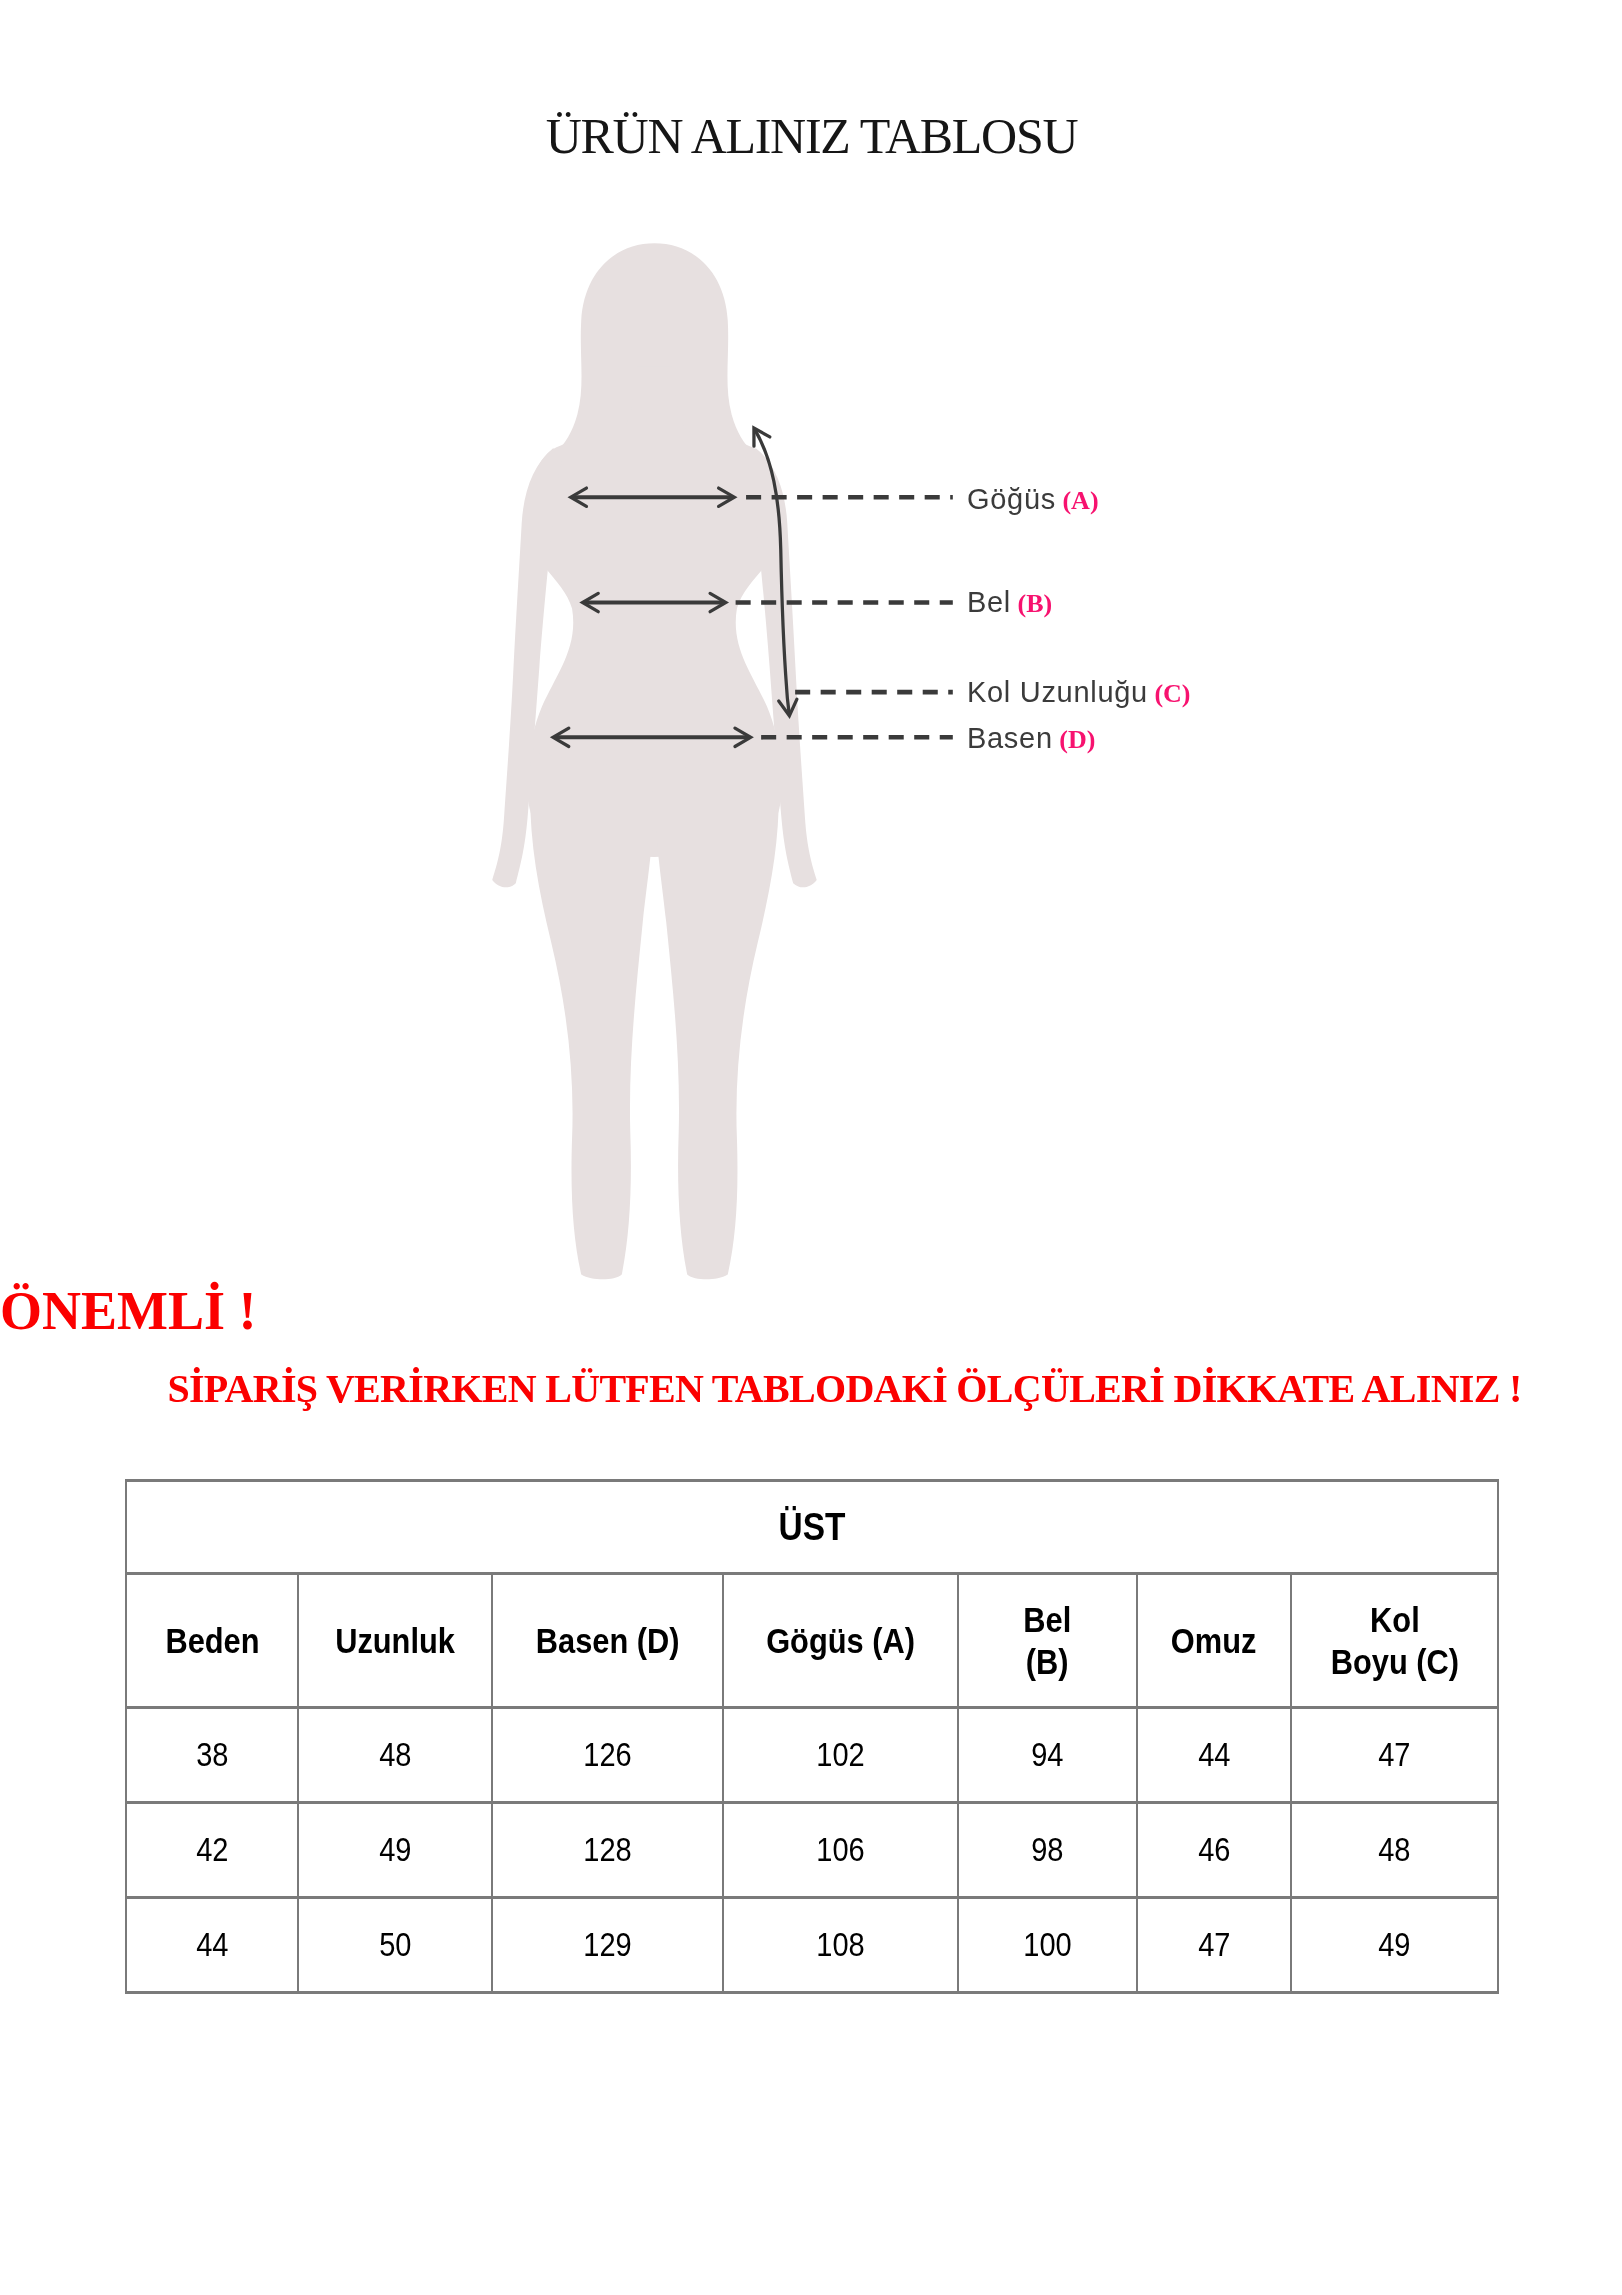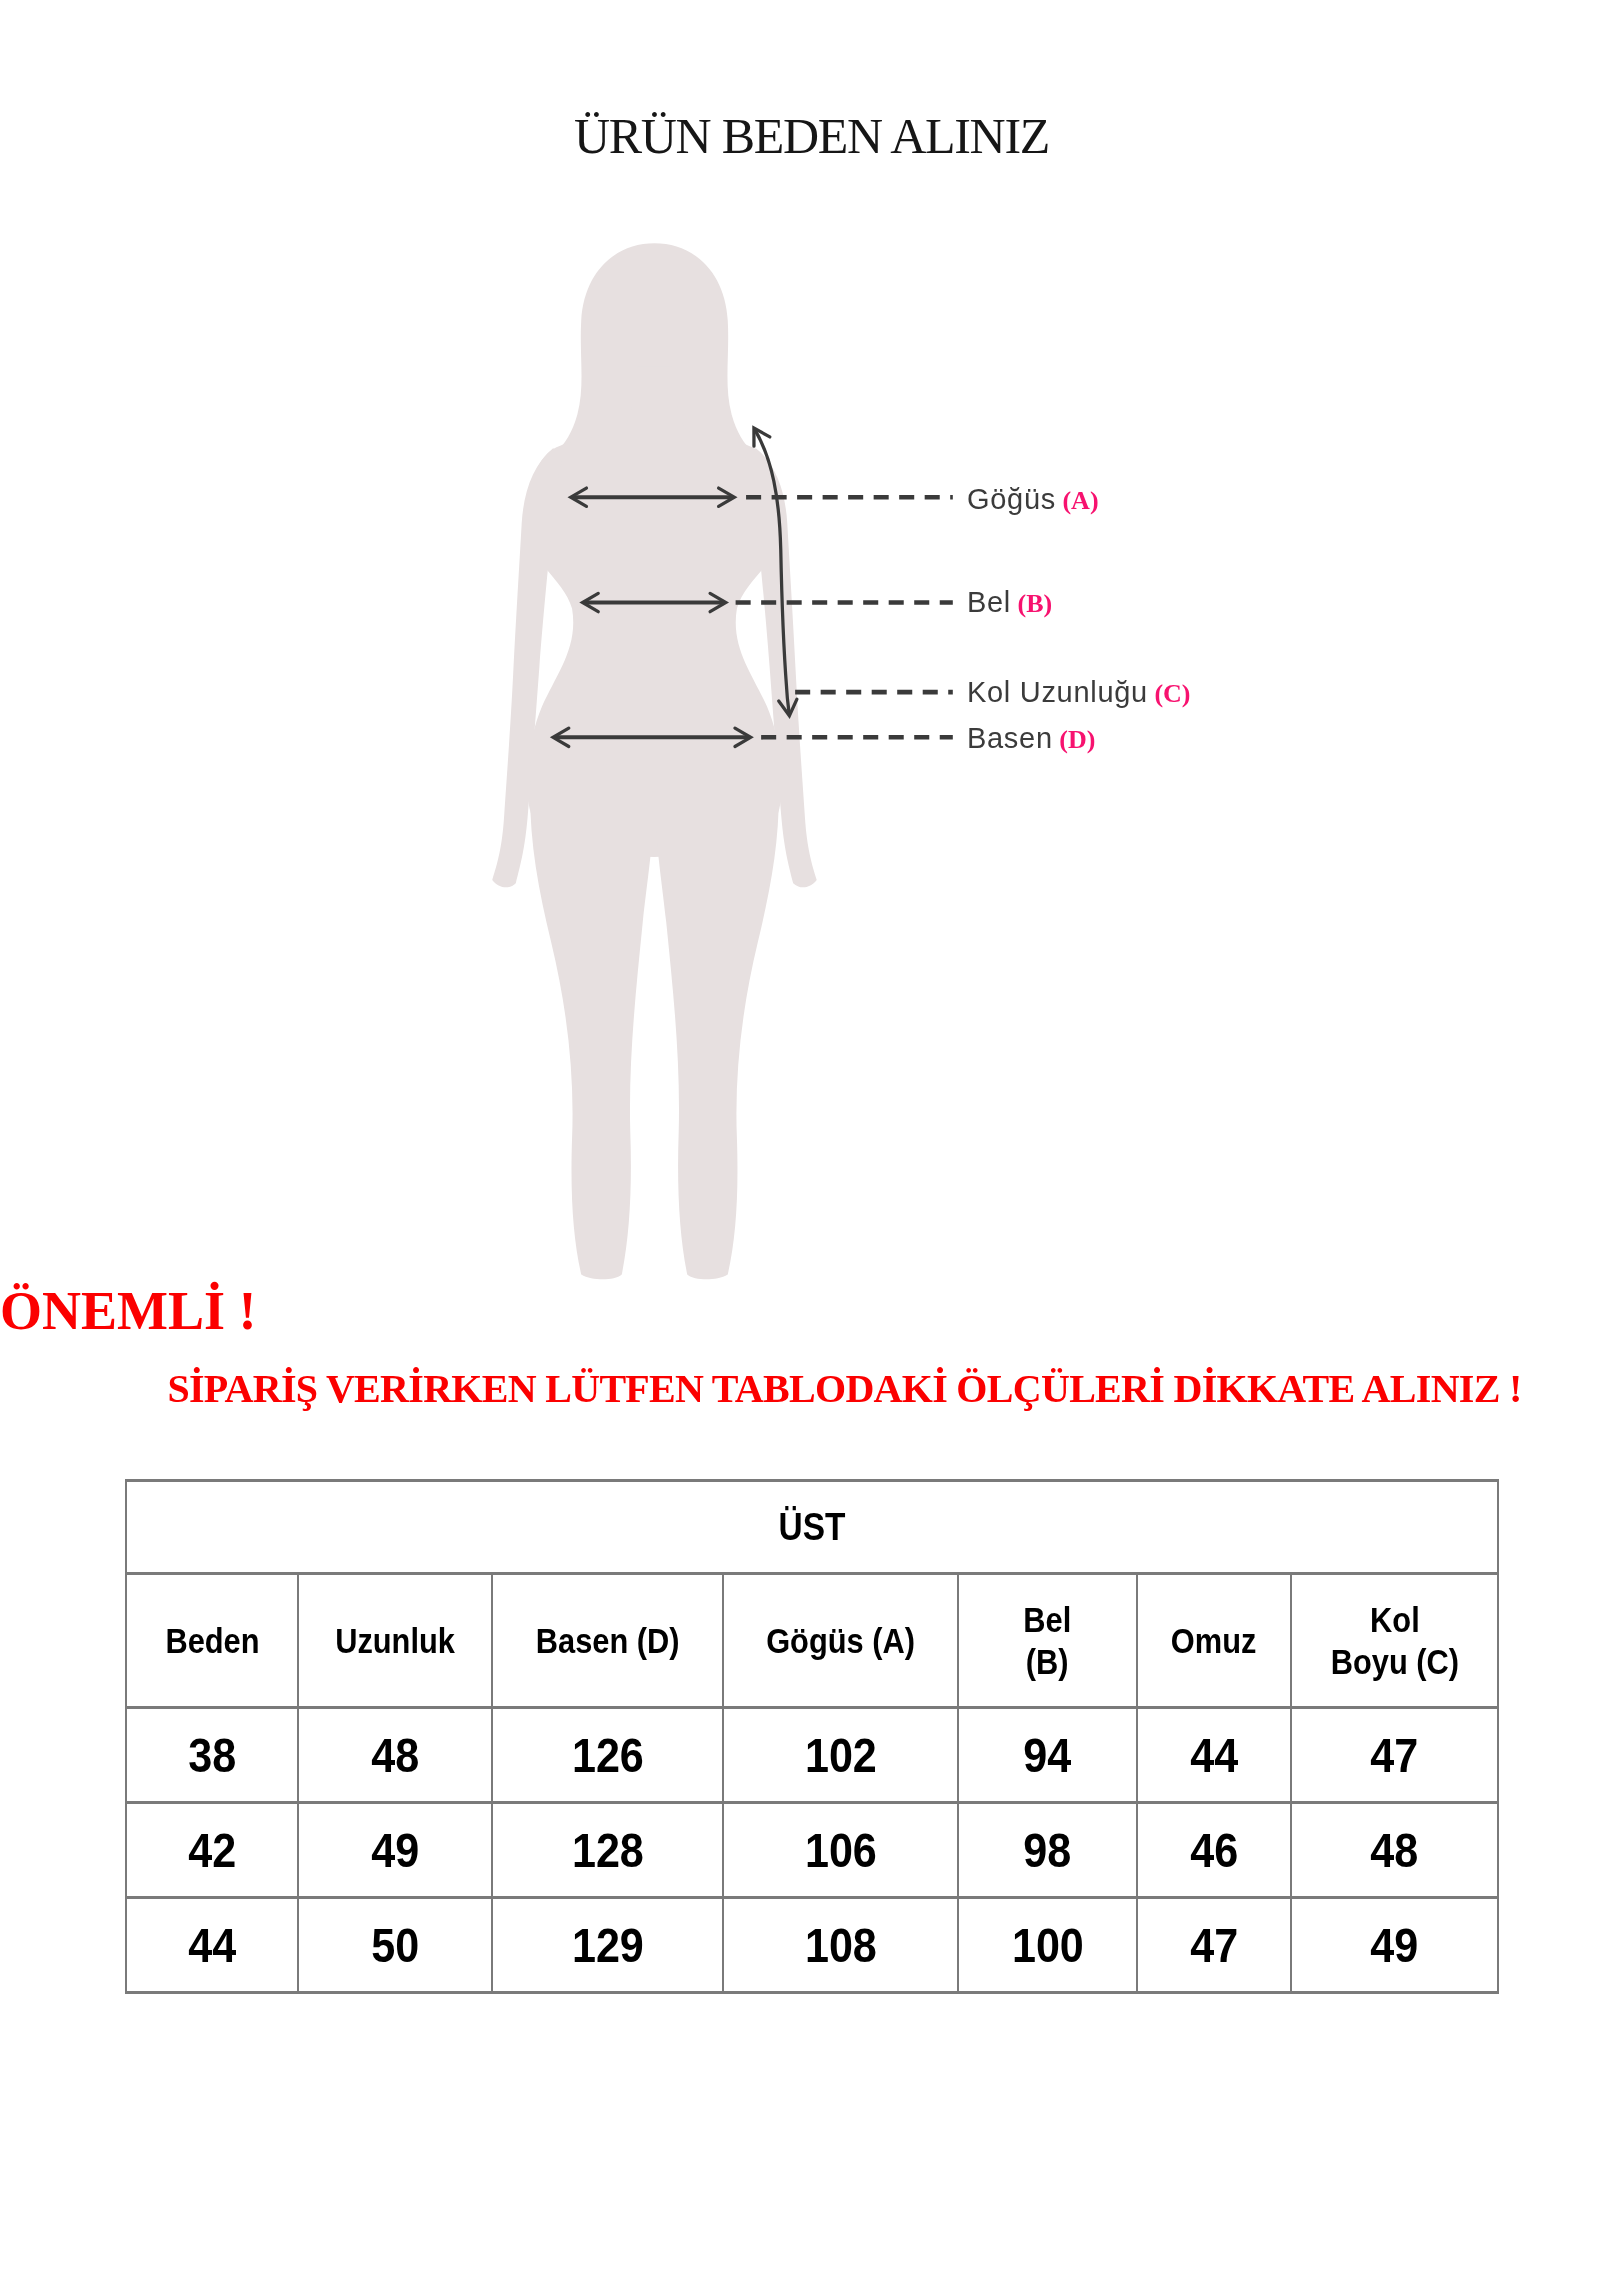--- a/index.html
+++ b/index.html
@@ -33,30 +33,30 @@
   
   .size-table{position:absolute;left:125px;top:1479px;width:1373px;
     border-collapse:collapse;table-layout:fixed;}
   .size-table td{border:2px solid #7a7a7a;border-top-width:3.3px;border-bottom-width:3.3px;
     text-align:center;vertical-align:middle;padding:0;color:#000;}
   .r-section{height:93px;}
   .r-head{height:134px;margin-left:36px;}
   .r-data{height:95px;}
   .cell-section{font-weight:bold;font-size:38px;}
   .cell-head{font-weight:bold;font-size:35px;line-height:42px;}
-  .cell-data{font-weight:bold;font-size:49px;}
+  .cell-data{font-weight:normal;font-size:33px;}
   .cx{display:inline-block;transform:scaleX(0.88);white-space:pre-line;}
 </style>
 </head>
 <body>
 
 <div>
 
   <div class="abs page-title">
-    <span>ÜRÜN BEDEN ALINIZ</span>
+    <span>ÜRÜN ALINIZ TABLOSU</span>
   </div>
 
   <svg class="abs diagram-svg" width="1623" height="2295" viewBox="0 0 2480 3508">
     <defs>
       <marker id="chev" viewBox="0 0 40 40" refX="30" refY="20" markerWidth="40" markerHeight="40" markerUnits="userSpaceOnUse" orient="auto-start-reverse">
         <path d="M8 6 L32 20 L8 34" fill="none" stroke="#3a3a3a" stroke-width="5" stroke-linecap="round"></path>
       </marker>
     </defs>
 
     <g fill="#e7e0e0" stroke="none">

